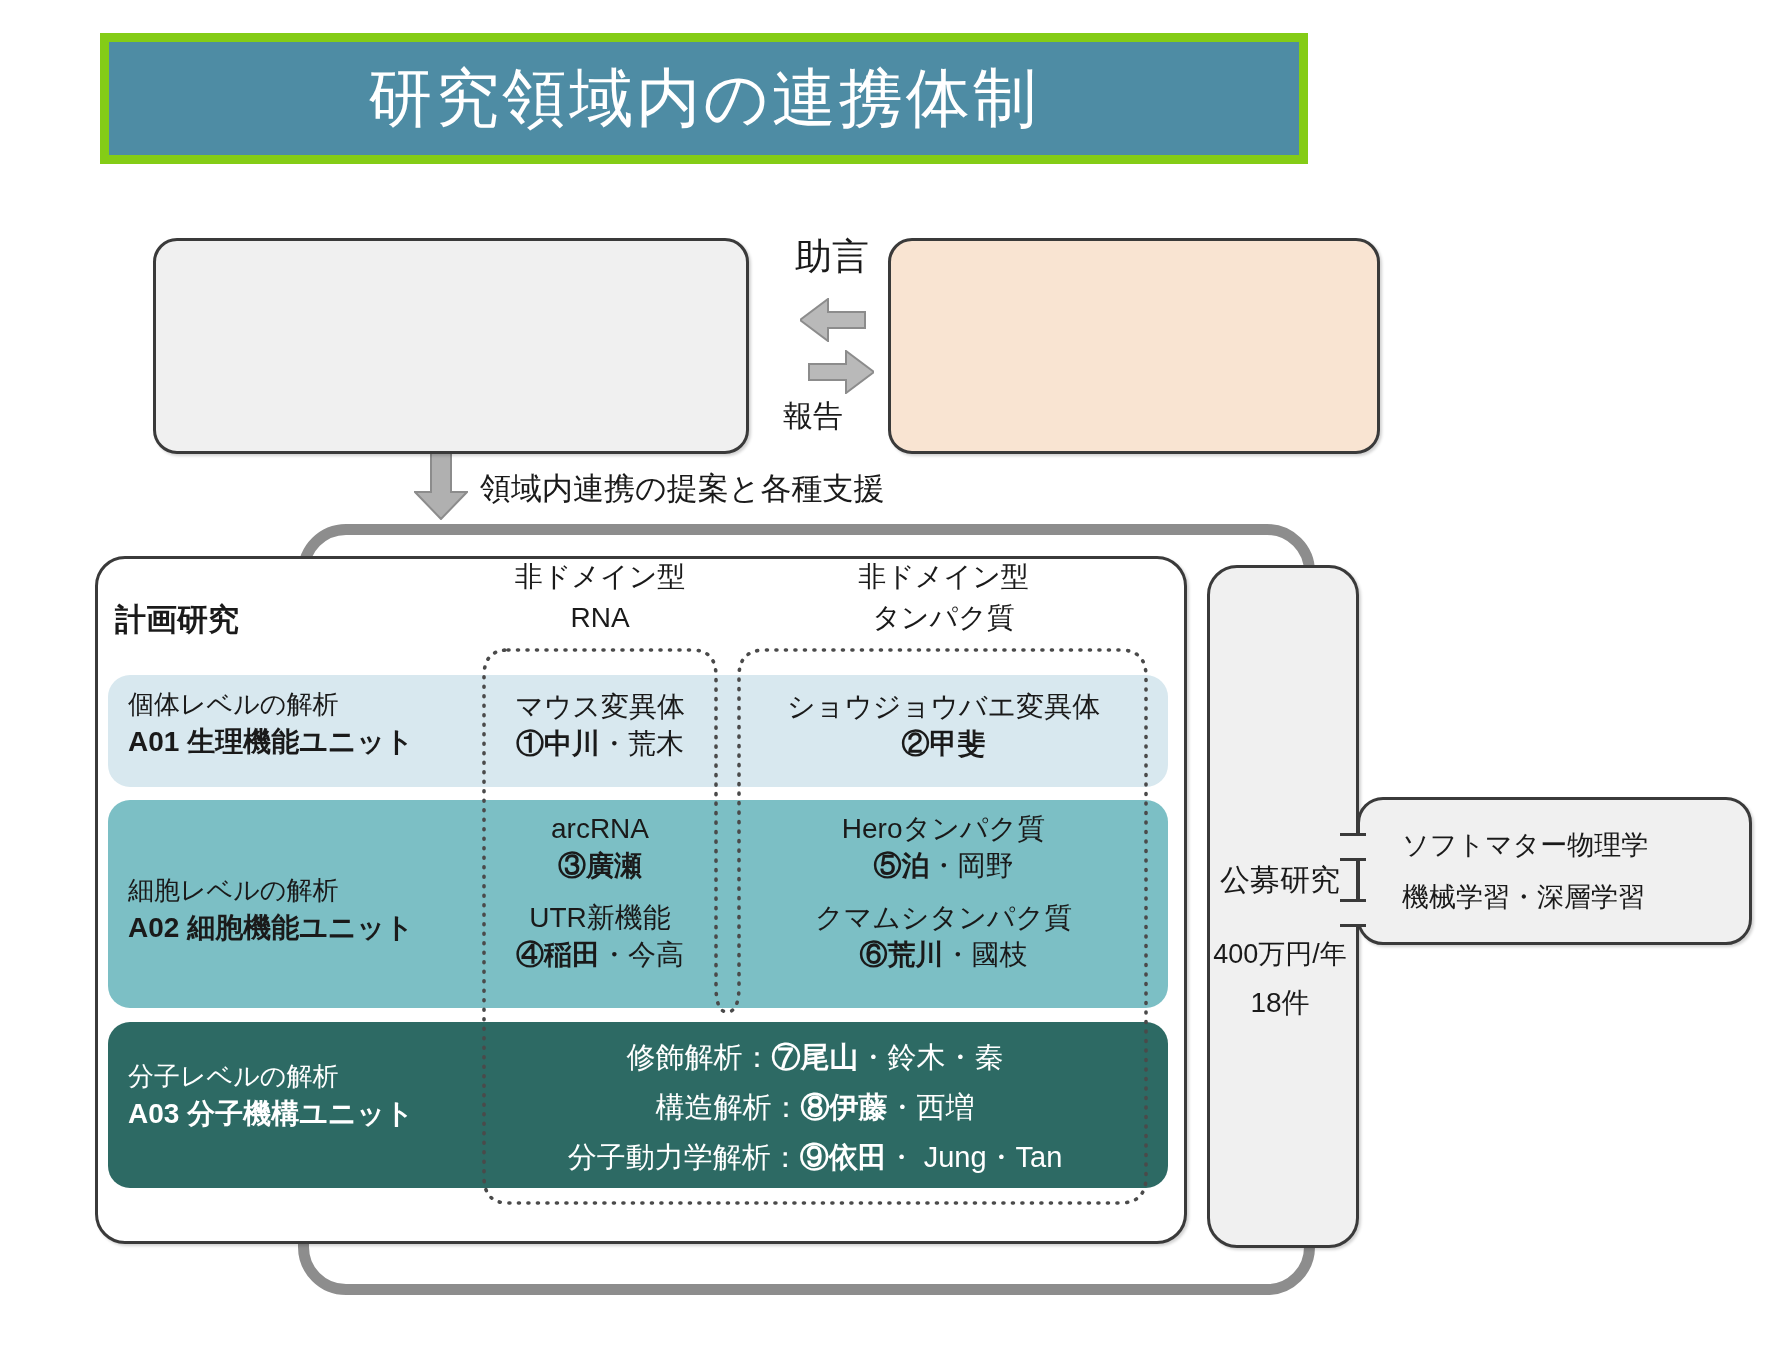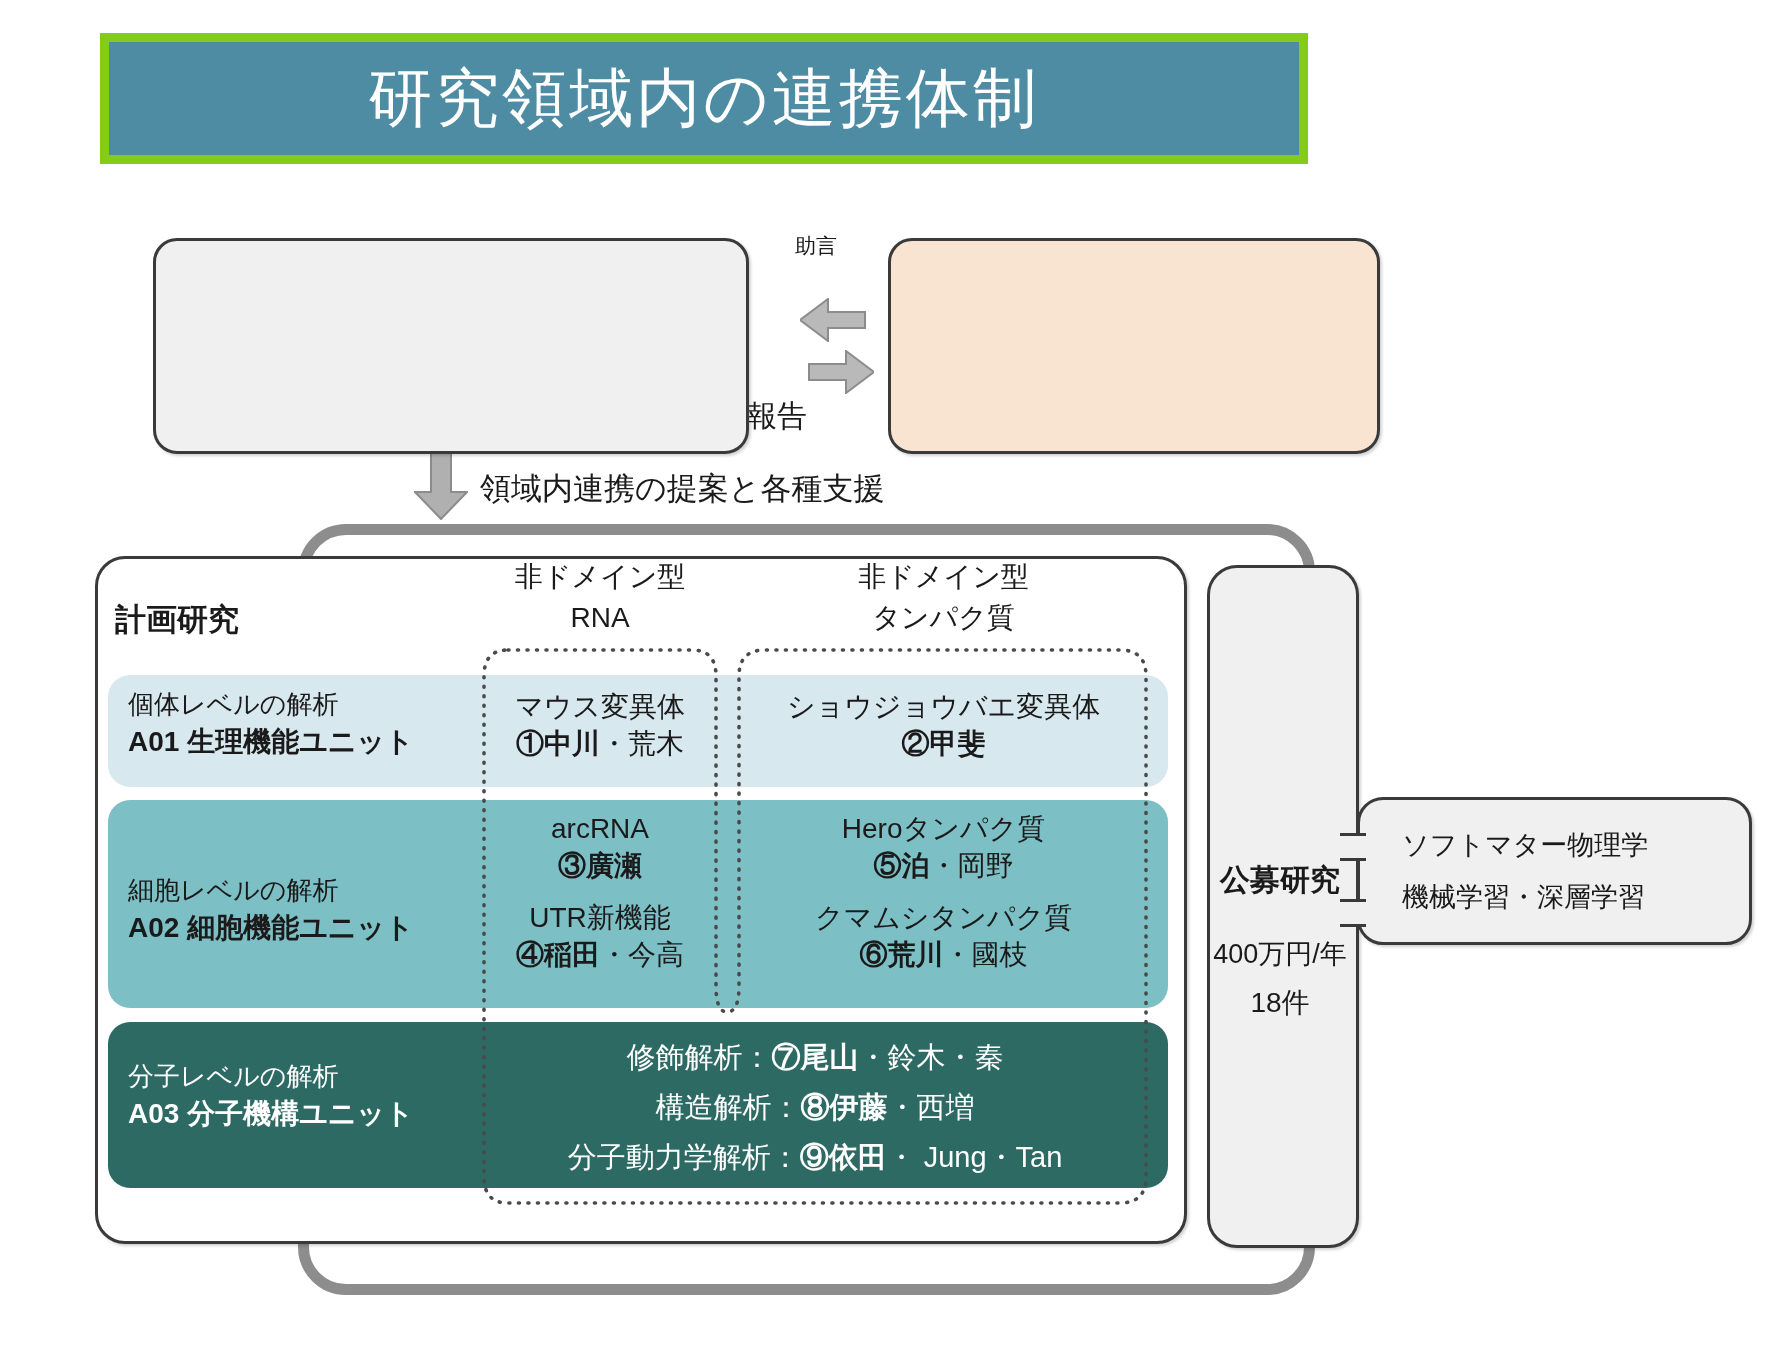--- a/index.html
+++ b/index.html
@@ -22,22 +22,22 @@
 
   
   .sokatsu{left:153px;top:238px;width:590px;height:210px;}
   .sokatsu-head{left:175px;top:250px;font-size:30px;font-weight:700;}
   .sokatsu-leader{left:175px;top:292px;font-size:29px;}
   .sokatsu-c1a{left:175px;top:340px;font-size:26px;}
   .sokatsu-c1b{left:175px;top:380px;font-size:26px;}
   .sok-col2{left:412px;top:262px;font-size:26px;line-height:39px;white-space:nowrap;}
 
   
-  .advice-label{left:795px;top:232px;font-size:21px;}
-  .report-label{left:747px;top:396px;font-size:30px;}
+  .advice-label{left:795px;top:232px;font-size:37px;}
+  .report-label{left:747px;top:396px;font-size:30px;padding-left:36px;}
   .arrow-left{left:800px;top:298px;}
   .arrow-right{left:808px;top:350px;}
 
   
   .advisor{left:888px;top:238px;width:486px;height:210px;}
   .advisor-head{left:915px;top:248px;font-size:30px;font-weight:700;}
   .advisor-list{left:915px;top:290px;font-size:26px;line-height:38px;white-space:nowrap;}
 
   
   .down-arrow{left:414px;top:450px;}
@@ -74,21 +74,21 @@
   .pair2{margin-top:15px;}
   .row3-content{left:482px;width:666px;top:1032px;z-index:3;text-align:center;
     font-size:29px;line-height:50px;color:#ffffff;}
   .row3-content .b{font-weight:700;}
 
   
   .dotted-svg{left:0;top:0;z-index:4;pointer-events:none;}
 
   
   .koubo{left:1207px;top:565px;width:146px;height:677px;border-radius:30px;}
-  .koubo-head{left:1207px;top:860px;width:146px;text-align:center;font-size:30px;font-weight:700;z-index:3;}
+  .koubo-head{left:1207px;top:860px;width:146px;text-align:center;font-size:30px;font-weight:400;z-index:3;}
   .koubo-budget{left:1200px;top:936px;width:160px;text-align:center;font-size:27px;z-index:3;}
   .koubo-count{left:1207px;top:984px;width:146px;text-align:center;font-size:28px;z-index:3;}
 
   
   .callout{left:1357px;top:797px;width:395px;height:148px;border-radius:26px;
     display:flex;flex-direction:column;justify-content:center;gap:16px;padding-left:42px;
     box-sizing:border-box;font-size:27px;white-space:nowrap;}
   .tab{left:1340px;width:26px;height:22px;background:#f0f0f0;border-top:3px solid #3a3a3a;
     border-bottom:3px solid #3a3a3a;z-index:5;}
   .tab1{top:833px;} .tab2{top:899px;}

